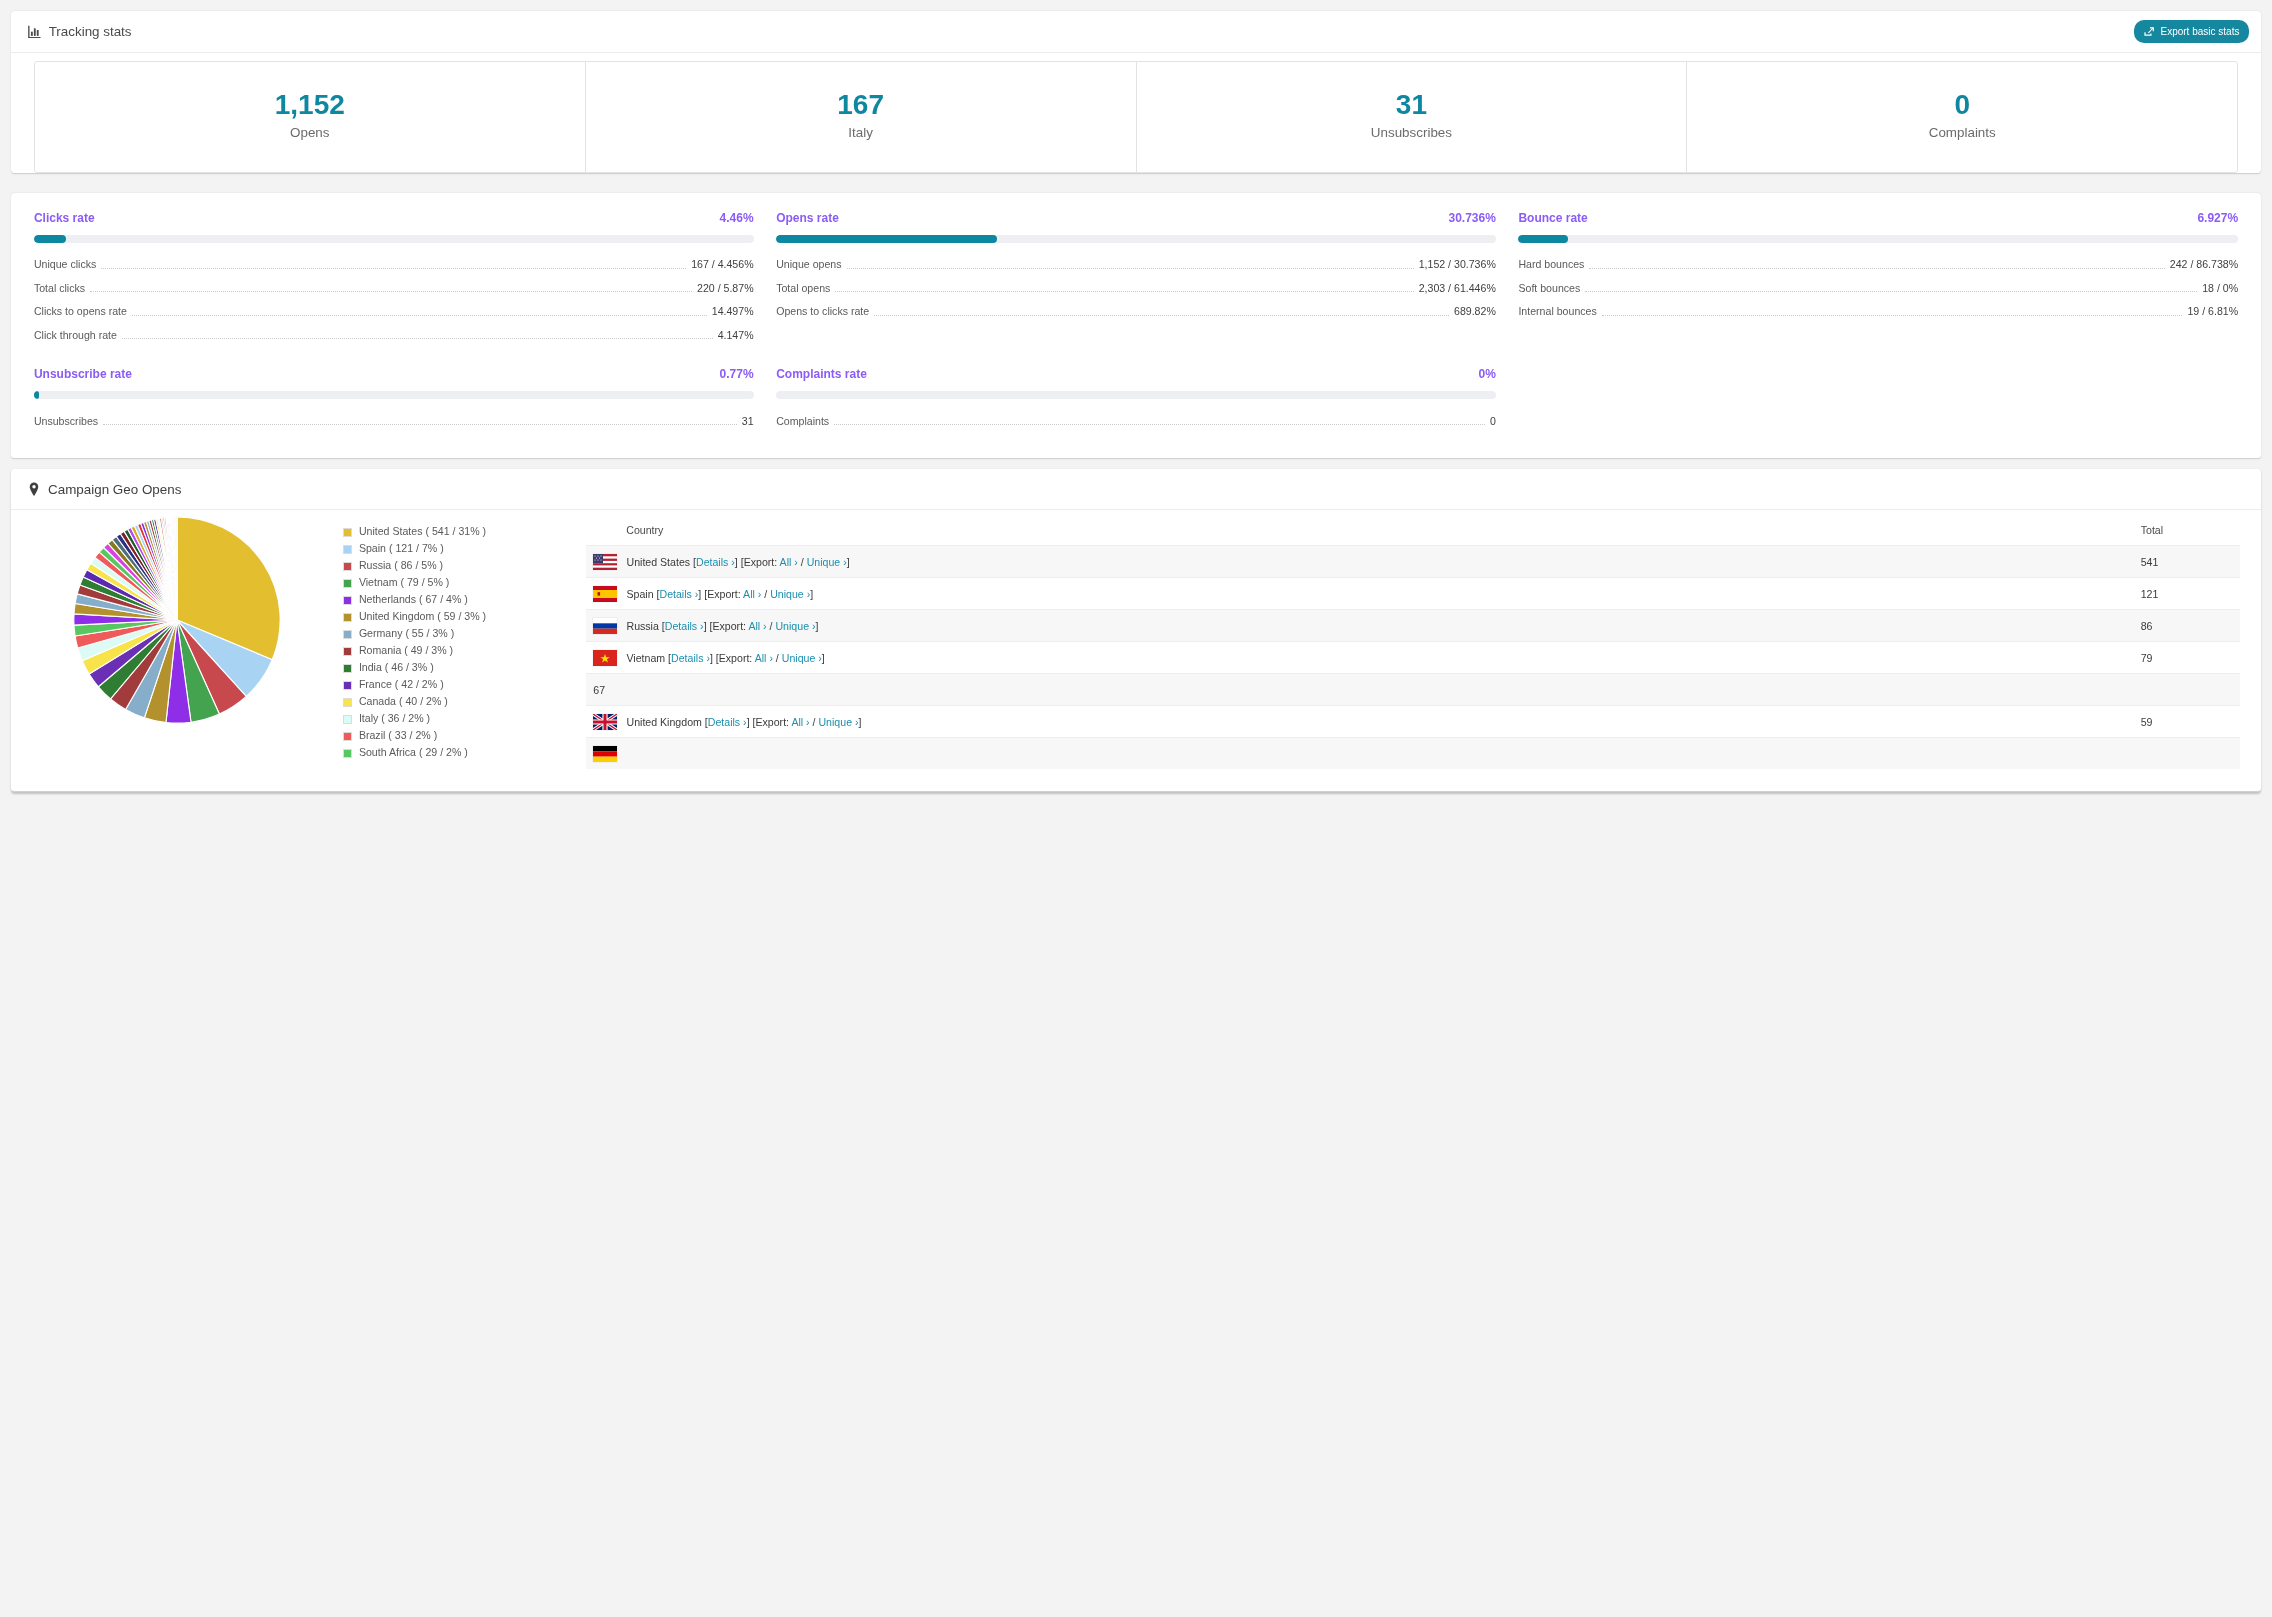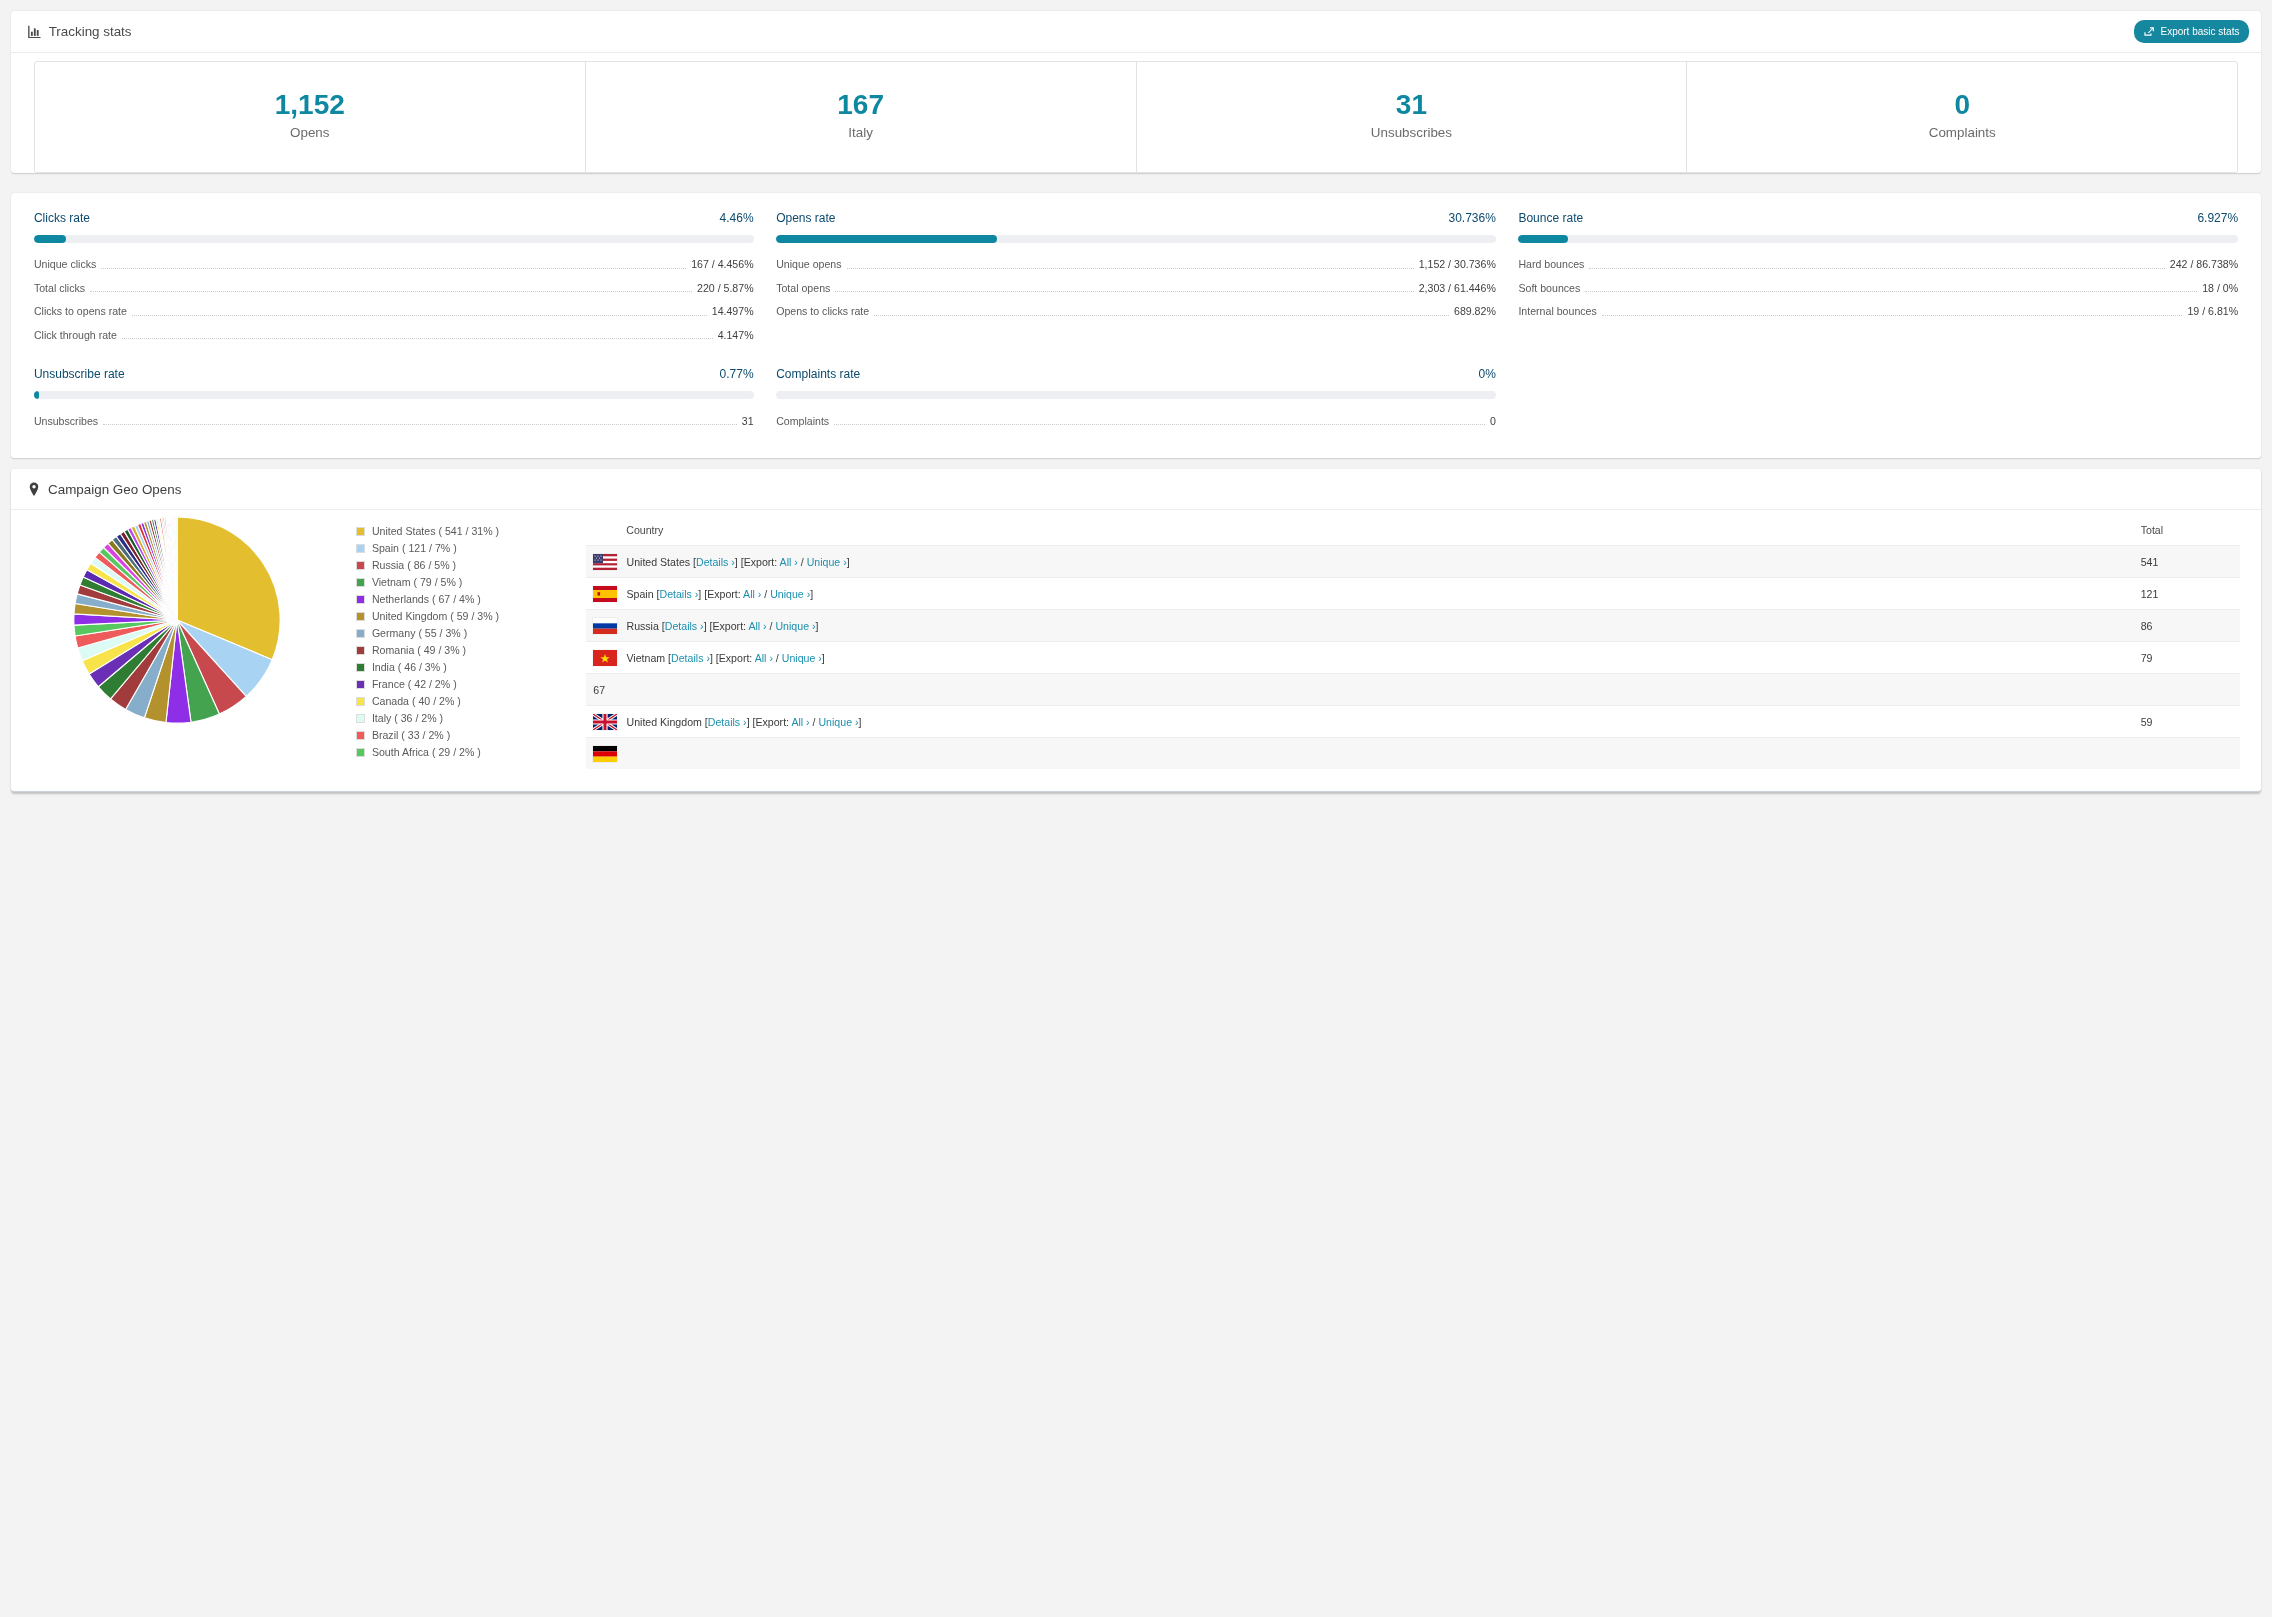--- a/index.html
+++ b/index.html
@@ -18,36 +18,36 @@
 
   .stats-box { display:flex; margin:8.5px 22.6px 20px; border:0.7px solid #e3e3e3; border-radius:2.8px; }
   .stat-cell { flex:1; text-align:center; padding:28px 0 32px; border-right:0.7px solid #e3e3e3; }
   .stat-cell:last-child { border-right:none; }
   .stat-value { font-size:28px; font-weight:700; color:#0e87a1; line-height:1.1; }
   .stat-label { font-size:13.4px; color:#6b6b6b; margin-top:3.5px; }
 
   
   .rates-grid { display:grid; grid-template-columns:repeat(3,1fr); column-gap:22.6px; row-gap:25.4px; padding:18.4px 22.6px 30px; }
   .rate-head { display:flex; justify-content:space-between; align-items:baseline; }
-  .rate-title, .rate-value { font-size:12px; font-weight:400; color:#0c4a6e; }
+  .rate-title, .rate-value { font-size:12px; font-weight:700; color:#8b5cf6; }
   .bar { height:7.8px; background:#edeff2; border-radius:5px; margin:10px 0 15.5px; overflow:hidden; }
   .bar-fill { height:100%; background:#0e87a1; border-radius:5px; }
   .stat-row { display:flex; align-items:flex-end; margin-bottom:10px; font-size:10.6px; line-height:13.4px; }
   .stat-row:last-child { margin-bottom:0; }
   .row-label { color:#5a5a5a; white-space:nowrap; }
   .leader { flex:1; border-bottom:1.4px dotted #cbcbcb; margin:0 5px 2.8px; min-width:14px; }
   .row-value { color:#3f3f3f; white-space:nowrap; }
 
   
   .card-geo { height:323px; overflow:hidden; border-bottom:1.4px solid #ccd2dc; box-shadow:0 1.4px 2.1px rgba(0,0,0,.2); }
   .geo-header { display:flex; align-items:center; gap:7.8px; padding:12.7px 17px 11.3px; font-size:13.4px; color:#3f3f3f; }
   .geo-content { display:flex; padding:4.2px 0 0; }
   .pie-wrap { width:332px; display:flex; justify-content:center; flex-shrink:0; padding-top:0; }
   .legend { width:243px; flex-shrink:0; padding-top:11.3px; list-style:none; }
-  .legend li { display:flex; align-items:center; gap:6.4px; margin-bottom:5px; font-size:10.6px; color:#5a5a5a;margin-left:13px; }
+  .legend li { display:flex; align-items:flex-end; gap:6.4px; margin-bottom:5px; font-size:10.6px; color:#5a5a5a; }
   .legend .marker { width:9.2px; height:9.2px; border:1.4px solid #dcdcdc; flex-shrink:0; }
 
   .geo-table { flex:1; margin-right:21px; font-size:10.6px; }
   .gt-header { display:flex; align-items:center; height:31px; color:#4a4a4a;gap:8px; }
   .gt-header .col-country { padding-left:40px; }
   .col-country { flex:1; }
   .col-total { width:99px; }
   .gt-row { display:flex; align-items:center; height:32px; border-top:0.7px solid #ededed; color:#3a3a3a; padding-left:7px; }
   .gt-row:nth-child(odd) { background:#f7f7f8; }
   .gt-row .flag { width:24px; height:16px; margin-right:9.2px; flex-shrink:0; box-shadow:0 0 0 0.7px rgba(0,0,0,.05); }

